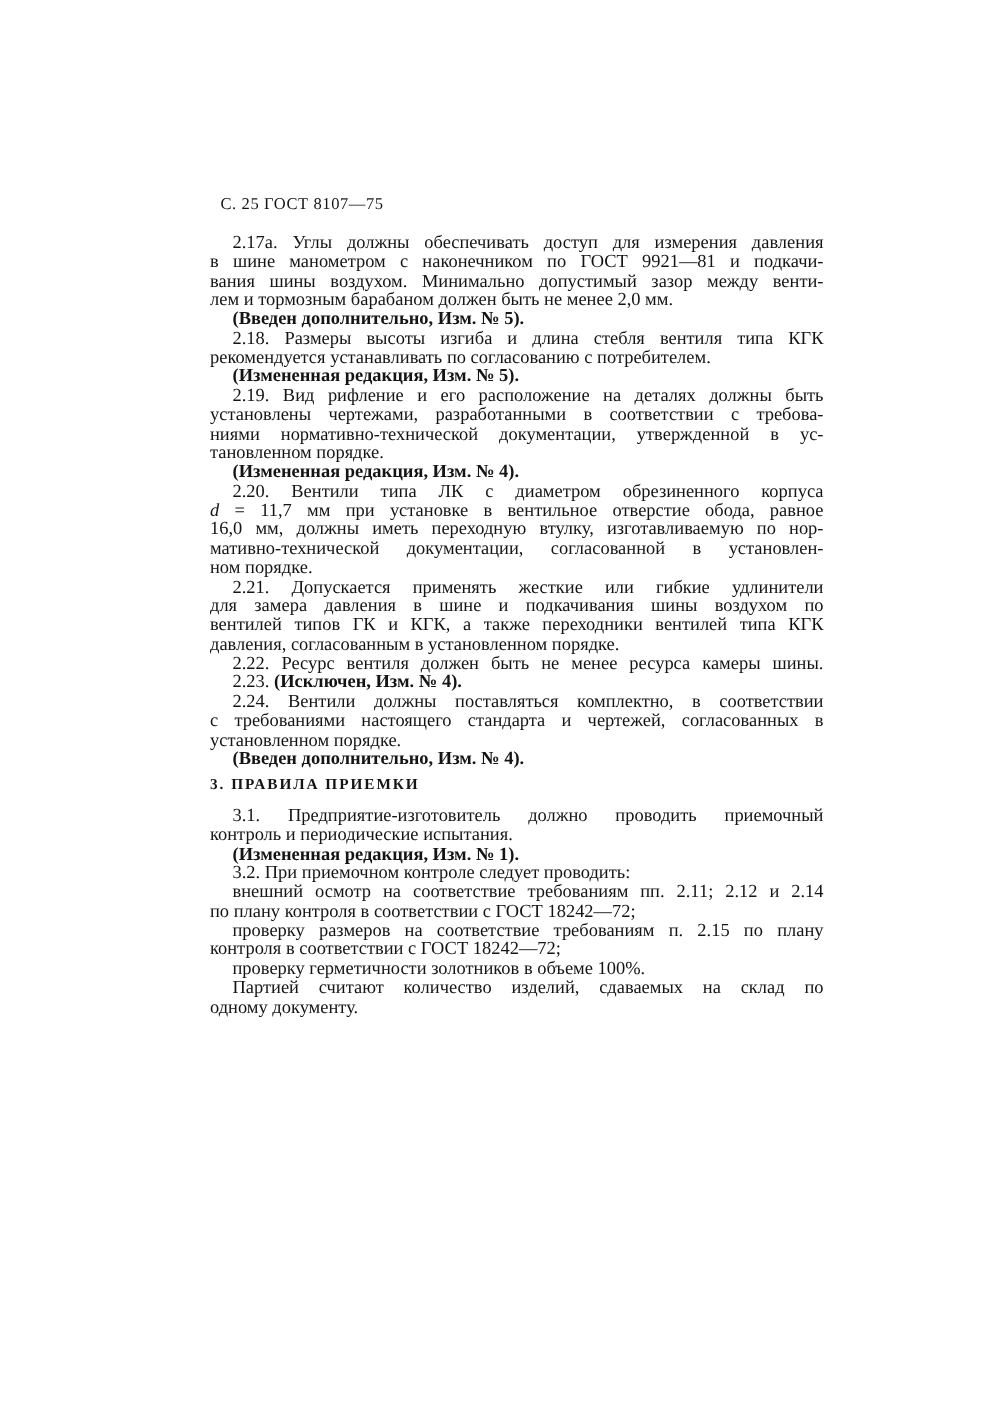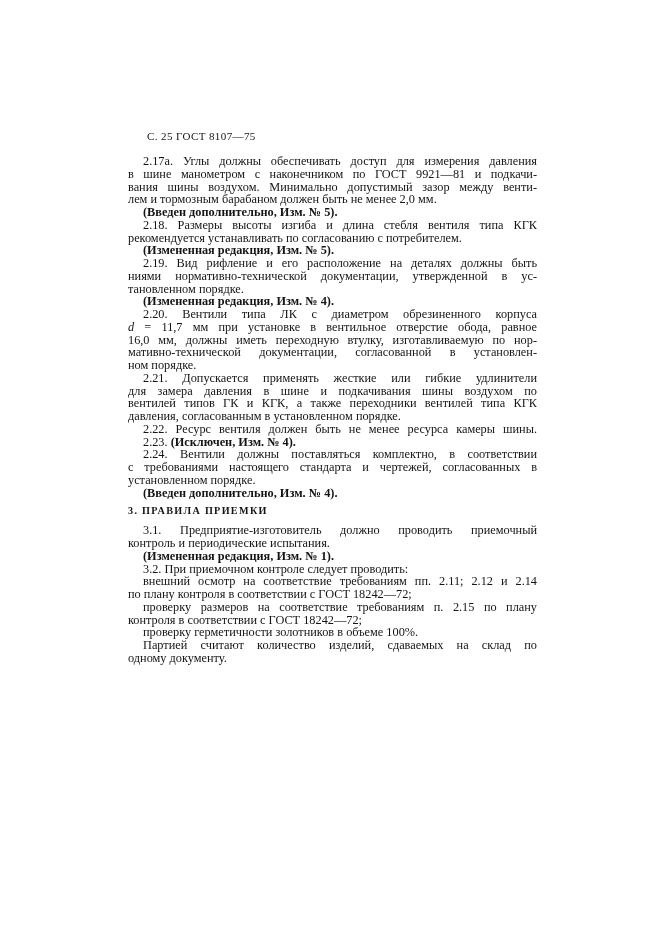--- a/index.html
+++ b/index.html
@@ -22,21 +22,21 @@
     position: absolute;
     left: 147px;
     top: 130px;
     font-size: 11px;
     font-weight: normal;
     letter-spacing: 0.4px;
     white-space: nowrap;
   }
   .text-block {
     position: absolute;
-    left: 128px;
+    left: 140px;
     top: 155px;
     width: 409px;
     font-size: 12.3px;
     line-height: 12.75px;
   }
   .line {
     text-align: left;
     min-height: 12.75px;
   }
   .line.just {
@@ -69,20 +69,21 @@
     <div id="part1">
         <div class="line ind just"><span>2.17а. Углы должны обеспечивать доступ для измерения давления</span></div>
         <div class="line just"><span>в шине манометром с наконечником по ГОСТ 9921—81 и подкачи-</span></div>
         <div class="line just"><span>вания шины воздухом. Минимально допустимый зазор между венти-</span></div>
         <div class="line"><span>лем и тормозным барабаном должен быть не менее 2,0 мм.</span></div>
         <div class="line ind"><span class="b">(Введен дополнительно, Изм. № 5).</span></div>
         <div class="line ind just"><span>2.18. Размеры высоты изгиба и длина стебля вентиля типа КГК</span></div>
         <div class="line"><span>рекомендуется устанавливать по согласованию с потребителем.</span></div>
         <div class="line ind"><span class="b">(Измененная редакция, Изм. № 5).</span></div>
         <div class="line ind just"><span>2.19. Вид рифление и его расположение на деталях должны быть</span></div>
+        <div class="line just"><span>установлены чертежами, разработанными в соответствии с требова-</span></div>
         <div class="line just"><span>ниями нормативно-технической документации, утвержденной в ус-</span></div>
         <div class="line"><span>тановленном порядке.</span></div>
         <div class="line ind"><span class="b">(Измененная редакция, Изм. № 4).</span></div>
         <div class="line ind just"><span>2.20. Вентили типа ЛК с диаметром обрезиненного корпуса</span></div>
         <div class="line just"><span class="i">d</span><span> = 11,7 мм при установке в вентильное отверстие обода, равное</span></div>
         <div class="line just"><span>16,0 мм, должны иметь переходную втулку, изготавливаемую по нор-</span></div>
         <div class="line just"><span>мативно-технической документации, согласованной в установлен-</span></div>
         <div class="line"><span>ном порядке.</span></div>
         <div class="line ind just"><span>2.21. Допускается применять жесткие или гибкие удлинители</span></div>
         <div class="line just"><span>для замера давления в шине и подкачивания шины воздухом по</span></div>

